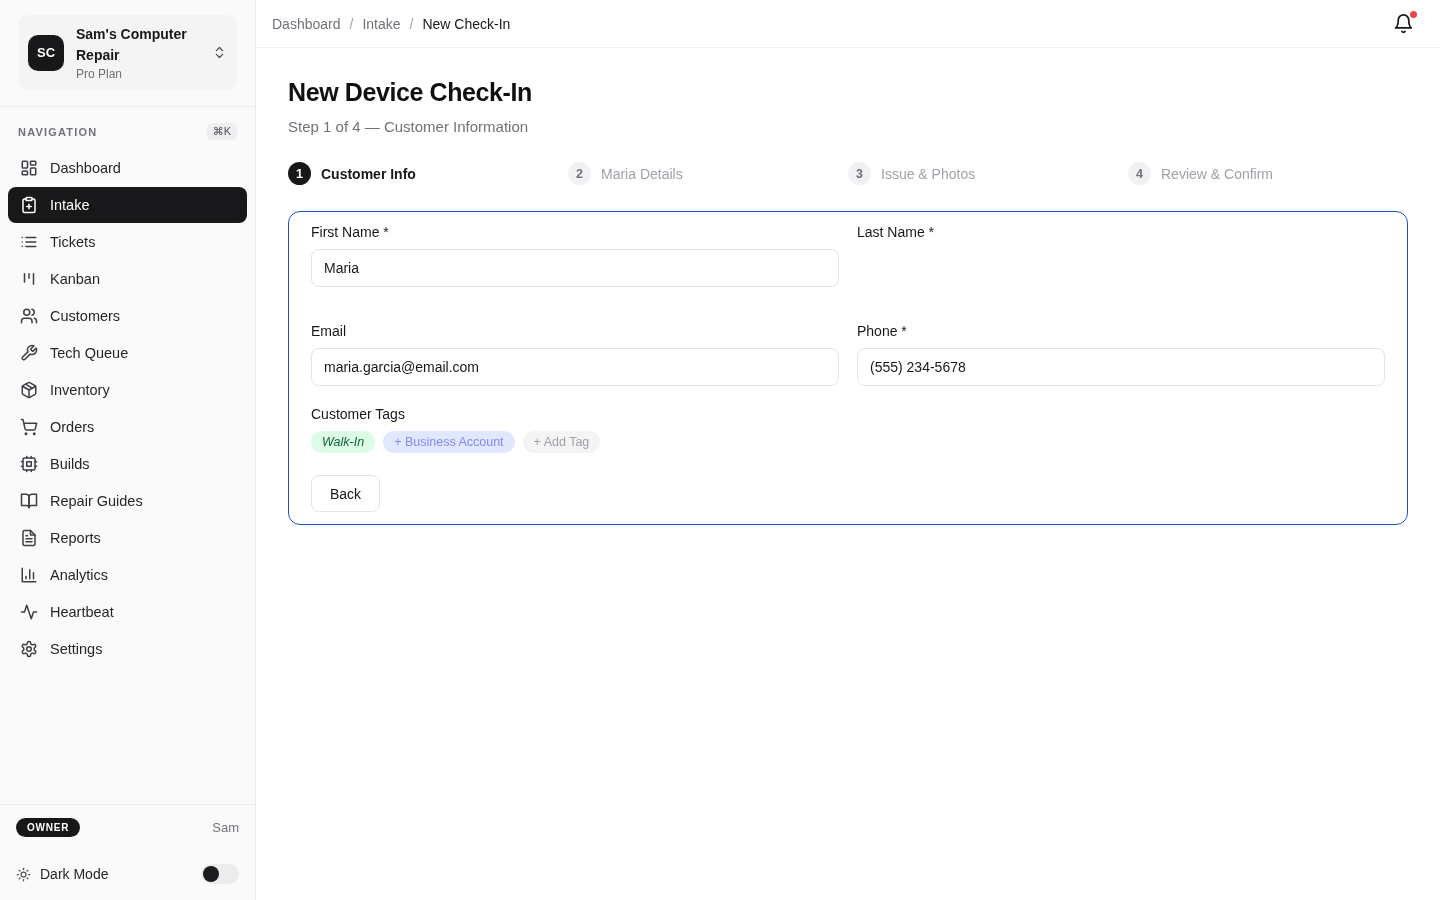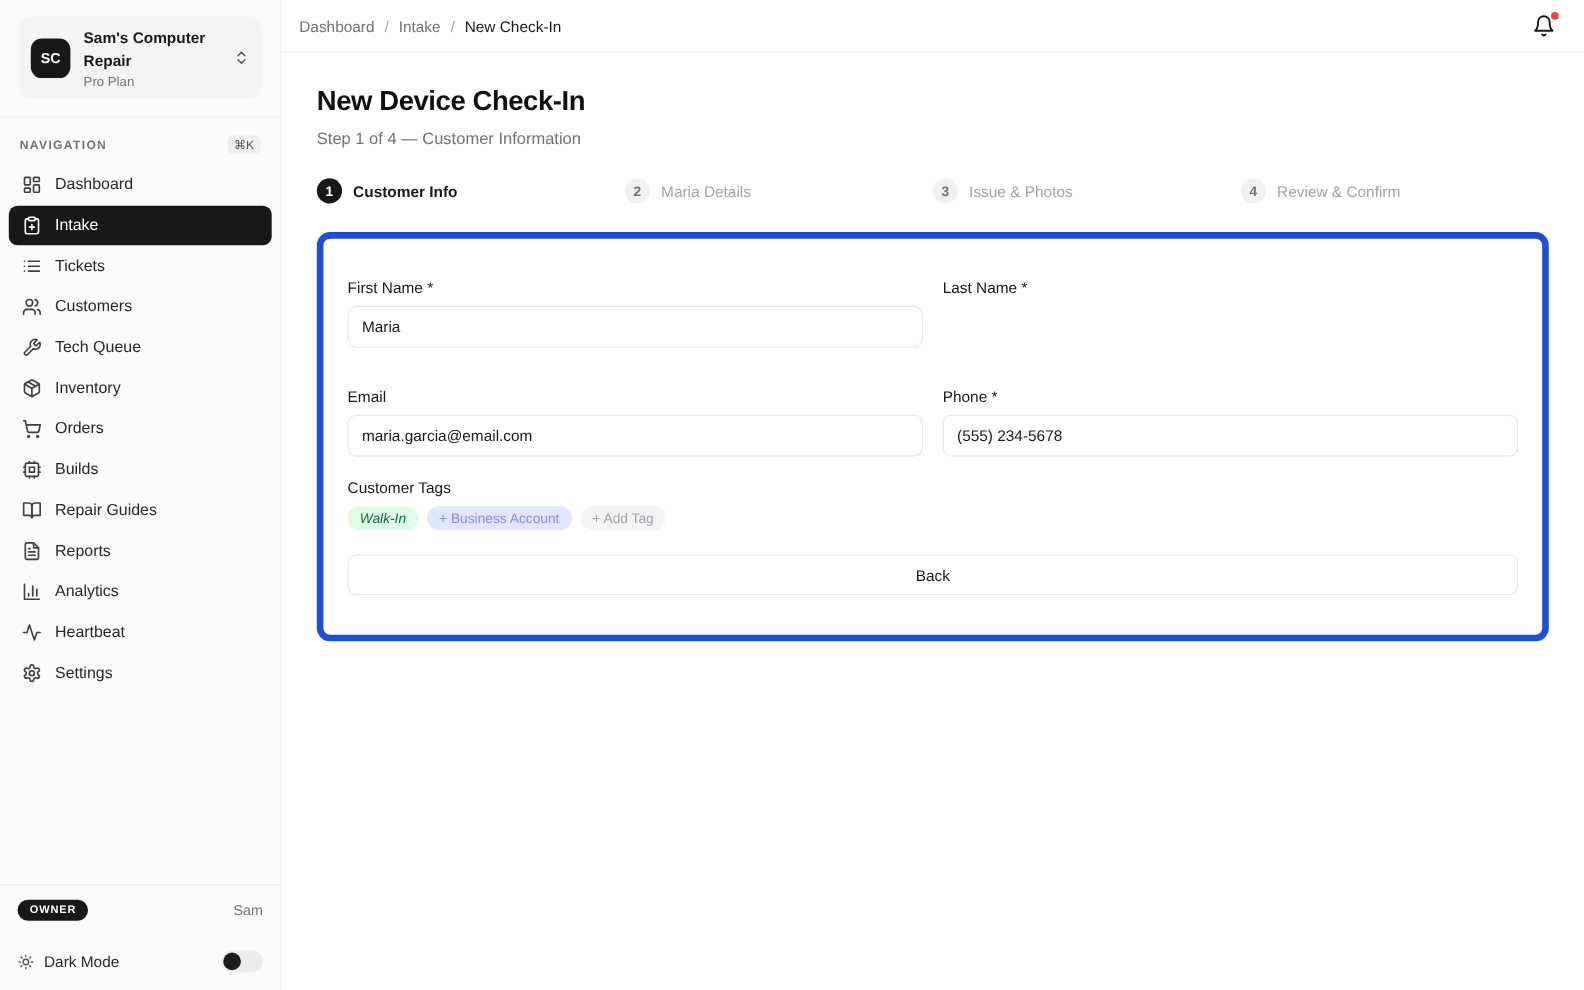--- a/index.html
+++ b/index.html
@@ -106,22 +106,22 @@
     width:23px; height:23px; border-radius:50%; flex:none;
     display:flex; align-items:center; justify-content:center;
     font-size:12.5px; font-weight:600;
     background:#f1f1f3; color:#71717a;
   }
   .step-label { font-size:14px; color:#a1a1aa; }
   .step.active .step-circle { background:#18181b; color:#fff; }
   .step.active .step-label { color:#18181b; font-weight:600; }
 
   .card {
-    margin-top:26px; border:6px solid #1d4ed8; border-radius:12px;
-    padding:36px 22px; background:#fff;
+    margin-top:26px; border:1px solid #1d4ed8; border-radius:12px;
+    padding:12px 22px; background:#fff;
   }
   .form-row {
     display:grid; grid-template-columns:1fr 1fr; column-gap:18px;
     margin-bottom:36px;
   }
   .field-label {
     display:block; font-size:14px; font-weight:500; color:#18181b;
     line-height:17px; margin-bottom:8px;
   }
   .text-input {
@@ -133,21 +133,21 @@
   .tags-section { margin-top:20px; }
   .tags-row { display:flex; gap:8px; margin-top:6px; }
   .tag {
     font-size:12.5px; font-weight:500; padding:4px 11px;
     border-radius:999px; cursor:pointer; white-space:nowrap;
   }
   .tag-green  { background:#dcfce7; color:#166534;font-style:italic; }
   .tag-indigo { background:#e0e7ff; color:#818cf8; }
   .tag-gray   { background:#f4f4f5; color:#a1a1aa; }
 
-  .actions { margin-top:22px; display:flex; justify-content:space-between;flex-direction:column; }
+  .actions { margin-top:22px; display:flex; justify-content:space-between; }
   .btn {
     font-family:"Liberation Sans", sans-serif;
     font-size:14px; font-weight:500; border-radius:8px; cursor:pointer;
     height:37px; padding:0 18px;
   }
   .btn-secondary { background:#fff; border:1px solid #e4e4e7; color:#18181b; }
   .btn-primary   { background:#18181b; border:1px solid #18181b; color:#fff; }
 </style>
 </head>
 <body>
@@ -203,20 +203,30 @@
           <svg width="18" height="18" viewBox="0 0 24 24" fill="none" stroke="currentColor" stroke-width="2" stroke-linecap="round" stroke-linejoin="round">
             <path d="M8 6h13"></path>
             <path d="M8 12h13"></path>
             <path d="M8 18h13"></path>
             <path d="M3 6h.01"></path>
             <path d="M3 12h.01"></path>
             <path d="M3 18h.01"></path>
           </svg>
         </span>
       <span>Tickets</span>
+    </div>
+    <div class="nav-item">
+      <span class="nav-icon">
+          <svg width="18" height="18" viewBox="0 0 24 24" fill="none" stroke="currentColor" stroke-width="2" stroke-linecap="round" stroke-linejoin="round">
+            <path d="M6 5v11"></path>
+            <path d="M12 5v6"></path>
+            <path d="M18 5v14"></path>
+          </svg>
+        </span>
+      <span>Kanban</span>
     </div>
     <div class="nav-item">
       <span class="nav-icon">
           <svg width="18" height="18" viewBox="0 0 24 24" fill="none" stroke="currentColor" stroke-width="2" stroke-linecap="round" stroke-linejoin="round">
             <path d="M16 21v-2a4 4 0 0 0-4-4H6a4 4 0 0 0-4 4v2"></path>
             <circle cx="9" cy="7" r="4"></circle>
             <path d="M22 21v-2a4 4 0 0 0-3-3.87"></path>
             <path d="M16 3.13a4 4 0 0 1 0 7.75"></path>
           </svg>
         </span>

